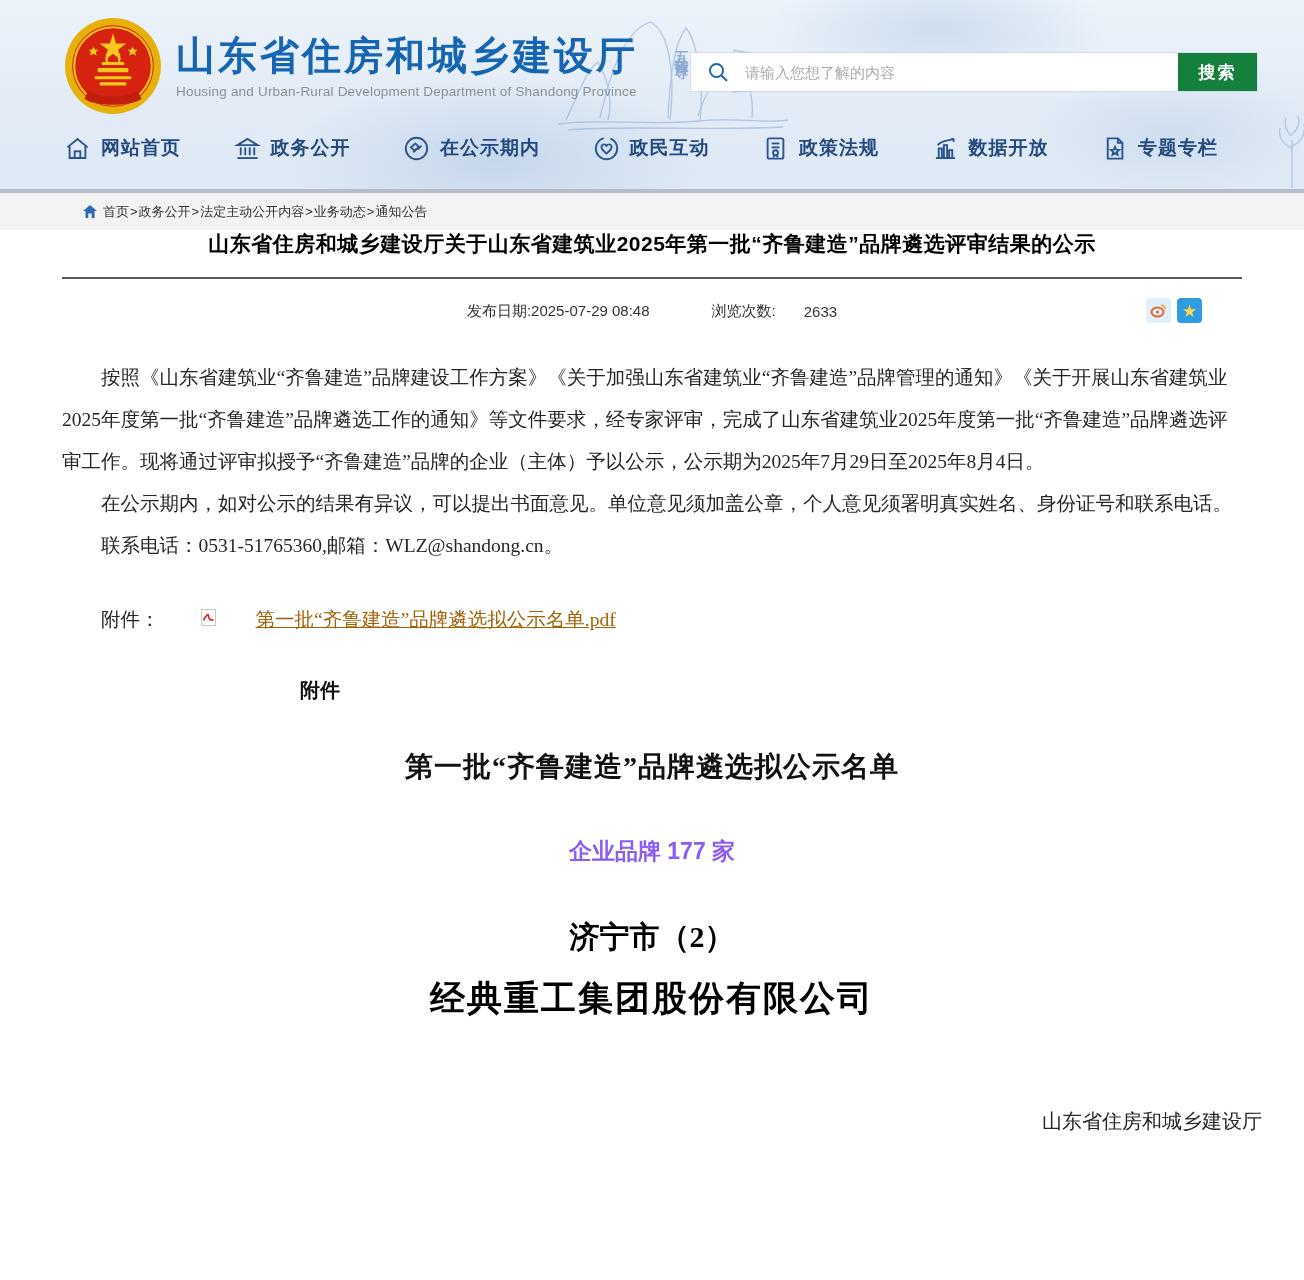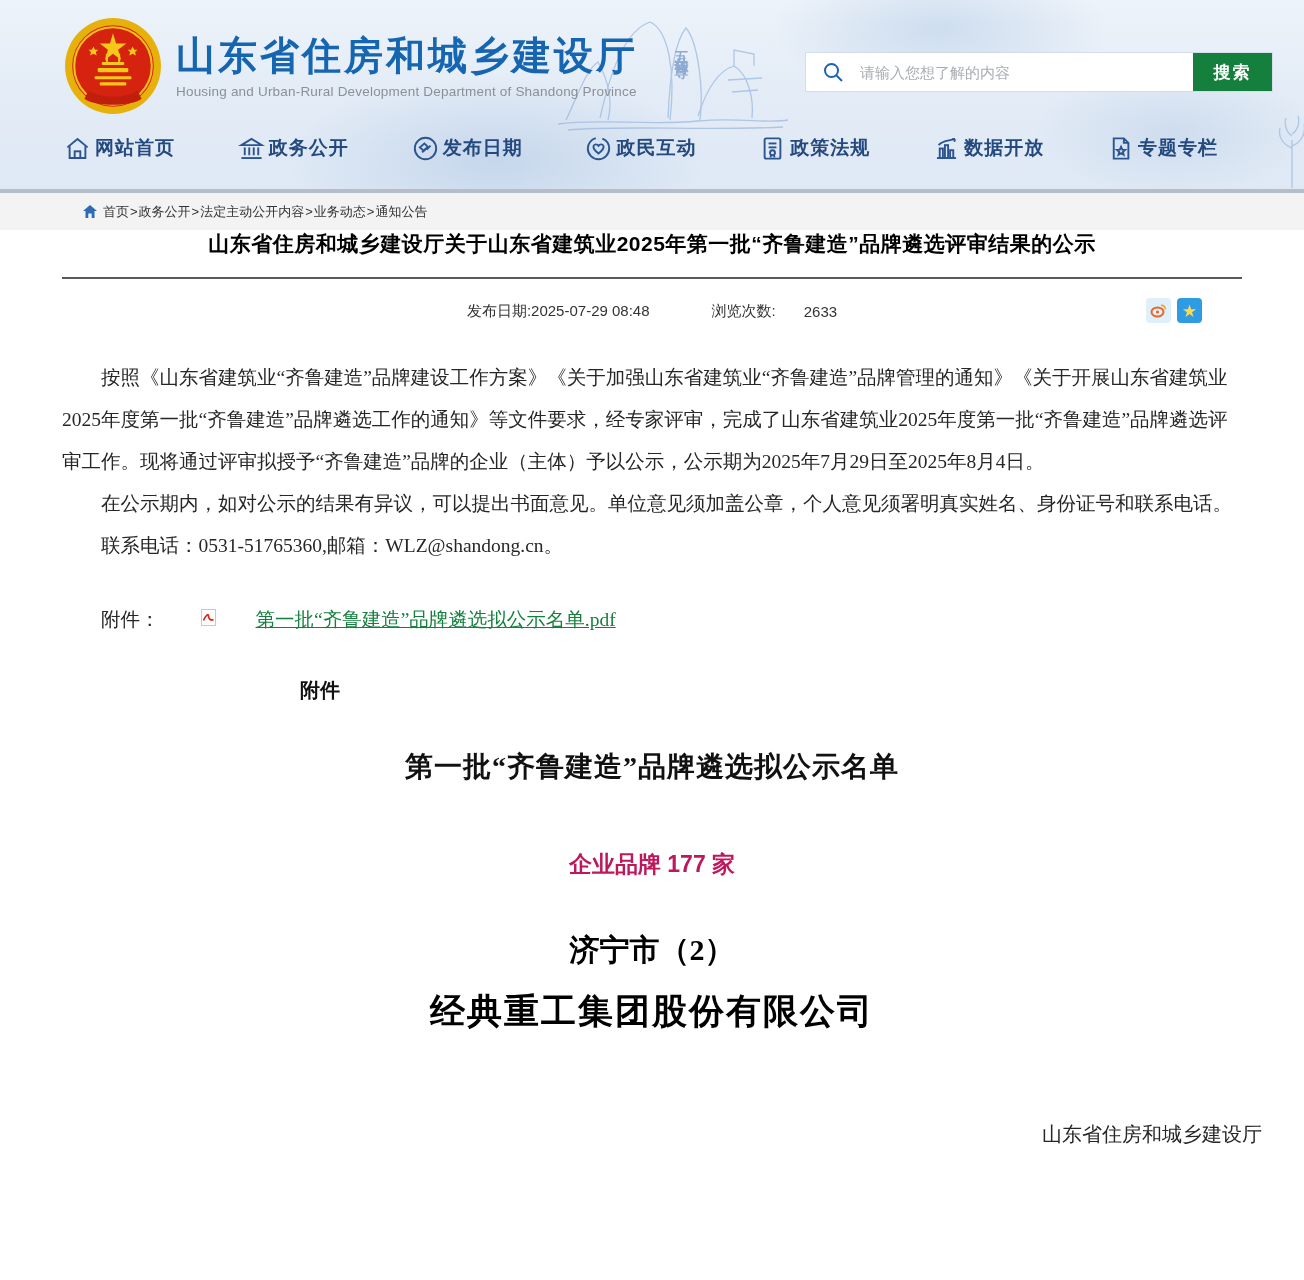--- a/index.html
+++ b/index.html
@@ -18,31 +18,31 @@
   }
   .mountain-decor { position:absolute; left:558px; top:0; opacity:.75; pointer-events:none; }
   .tree-decor { position:absolute; right:-8px; top:110px; opacity:.6; pointer-events:none; }
 
   .header-row { display:flex; align-items:center; padding:14px 0 0 64px; height:118px; position:relative; }
   .emblem { width:98px; height:98px; flex:0 0 auto; }
   .title-block { margin-left:14px; }
   .site-title { font-size:39px; font-weight:bold; color:#1565b0; letter-spacing:3px; line-height:44px; }
   .site-subtitle { font-size:13.5px; color:#8b9096; margin-top:6px; letter-spacing:.2px; }
 
-  .search-bar { position:absolute; top:53px; right:32px; width:466px; height:38px;
+  .search-bar { position:absolute; top:53px; right:47px; width:566px; height:38px;
     background:#fff; display:flex; align-items:center; box-shadow:0 0 0 1px rgba(190,205,220,.45); }
   .search-icon-wrap { width:54px; display:flex; justify-content:center; }
   .search-input { flex:1; border:none; outline:none; font-size:15px; color:#333; height:100%; background:transparent; }
   .search-input::placeholder { color:#a9adb3; }
   .search-btn { width:79px; height:38px; background:#15803d; color:#fff; border:none;
     font-size:17px; font-weight:bold; cursor:pointer; letter-spacing:2px; }
 
   .nav-row { display:flex; align-items:center; justify-content:space-between;
     padding:0 86px 0 64px; height:60px; position:relative; }
-  .nav-item { display:flex; align-items:center; gap:4px; cursor:pointer; }
+  .nav-item { display:flex; align-items:center; gap:10px; cursor:pointer; }
   .nav-item svg { display:block; }
   .nav-label { font-size:19px; font-weight:bold; color:#24497e; letter-spacing:1px; }
 
   
   .breadcrumb { height:37px; background:#f3f3f3; display:flex; align-items:center;
     padding-left:83px; font-size:13px; color:#333; }
   .breadcrumb .crumb { cursor:pointer; }
   .breadcrumb .sep { margin:0 1px; }
   .bc-home { margin-right:6px; display:flex; }
 
@@ -59,28 +59,28 @@
   .share-ic { width:25px; height:25px; border-radius:4px; display:flex; align-items:center;
     justify-content:center; cursor:pointer; }
   .share-weibo { background:#dff0fa; }
   .share-qzone { background:#2f9be2; color:#ffd84d; font-size:15px; line-height:1; }
 
   .body-text { margin-top:33px; font-family:"Liberation Serif","DejaVu Serif",serif;
     font-size:19.5px; color:#262626; line-height:42px; }
   .body-text p { text-indent:2em; }
   .attachment-row { margin-top:39px; font-family:"Liberation Serif","DejaVu Serif",serif;
     font-size:19.5px; color:#262626; display:flex; align-items:center; text-indent:2em; }
-  .attachment-row a { color:#15803d; text-decoration:underline; }
+  .attachment-row a { color:#a16207; text-decoration:underline; }
   .pdf-icon { display:inline-block; margin:0 1px 0 2px; }
 
   
   .doc-heading { margin-top:44px; margin-left:238px; font-size:20px; font-weight:bold; color:#111; }
   .doc-title { margin-top:44px; text-align:center; font-family:"Liberation Serif","DejaVu Serif",serif;
     font-size:28px; font-weight:bold; color:#111; letter-spacing:1px; }
-  .doc-subtitle { margin-top:63px; text-align:center; font-size:23px; font-weight:bold; color:#be185d; }
+  .doc-subtitle { margin-top:50px; text-align:center; font-size:23px; font-weight:bold; color:#8b5cf6; }
   .doc-city { margin-top:50px; text-align:center; font-family:"Liberation Serif","DejaVu Serif",serif;
     font-size:30px; font-weight:bold; color:#000; }
   .doc-company { margin-top:17px; text-align:center; font-family:"Liberation Serif","DejaVu Serif",serif;
     font-size:35px; font-weight:bold; color:#000; letter-spacing:2px; }
 
   .sign-block { margin-top:78px; text-align:right; font-family:"Liberation Serif","DejaVu Serif",serif;
     font-size:20px; color:#262626; line-height:43px; }
   .sign-org { margin-right:-20px; }
   .sign-date { margin-right:0; }
 </style>
@@ -161,21 +161,21 @@
           <line x1="3" y1="20.5" x2="21" y2="20.5"></line>
       </svg>
       <span class="nav-label">政务公开</span>
     </div>
     <div class="nav-item">
       <svg width="27" height="27" viewBox="0 0 24 24" fill="none" stroke="#2c5590" stroke-width="1.7">
         <circle cx="12" cy="12" r="9.5"></circle>
           <path d="M7 11 L11 7.5 L14 10.5 L10.5 14 Z"></path>
           <path d="M13 13 L16.5 9.5 M9 15.5 L12.5 12"></path>
       </svg>
-      <span class="nav-label">发布日期</span>
+      <span class="nav-label">在公示期内</span>
     </div>
     <div class="nav-item">
       <svg width="27" height="27" viewBox="0 0 24 24" fill="none" stroke="#2c5590" stroke-width="1.7">
         <circle cx="12" cy="12" r="9.5" stroke-dasharray="42 6"></circle>
         <path d="M12 16.5 C8.5 13.8 7 11.8 7.6 9.8 C8.2 8 10.6 7.8 12 9.6 C13.4 7.8 15.8 8 16.4 9.8 C17 11.8 15.5 13.8 12 16.5 Z"></path>
       </svg>
       <span class="nav-label">政民互动</span>
     </div>
     <div class="nav-item">
       <svg width="27" height="27" viewBox="0 0 24 24" fill="none" stroke="#2c5590" stroke-width="1.7">

